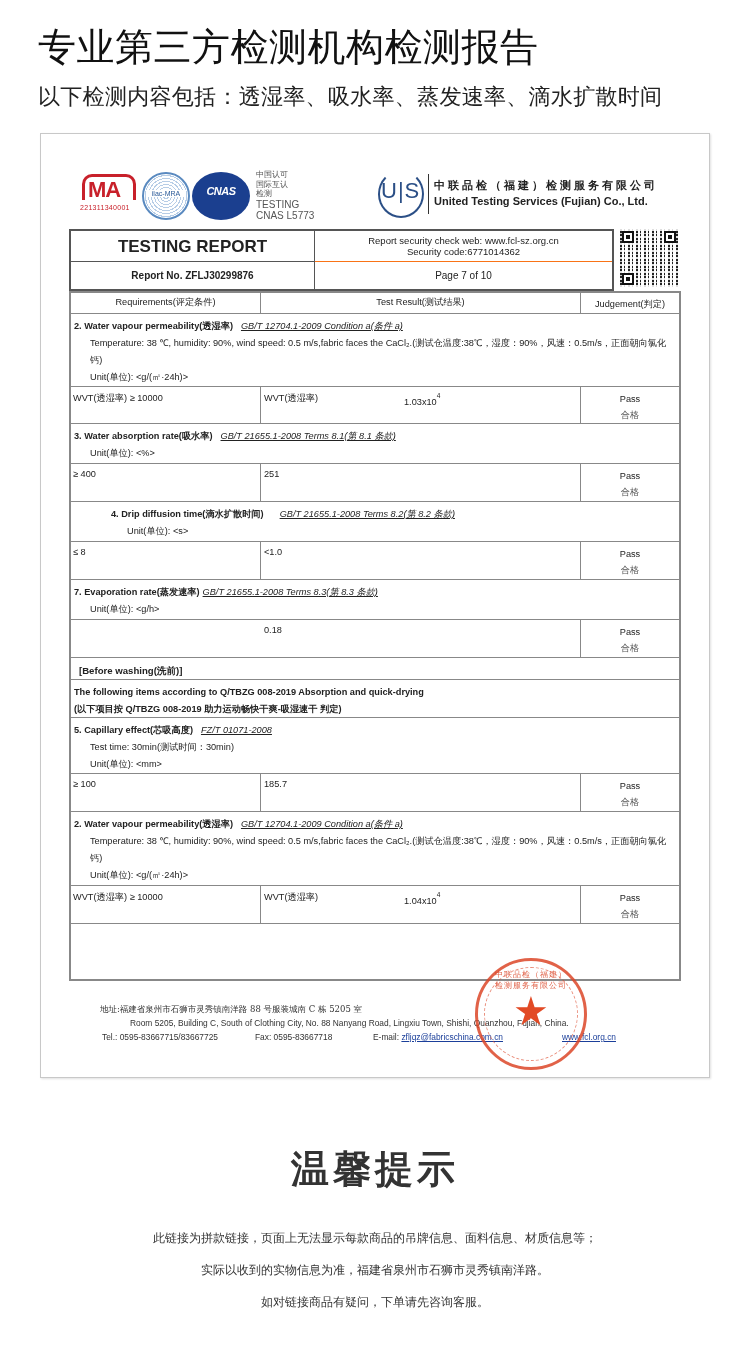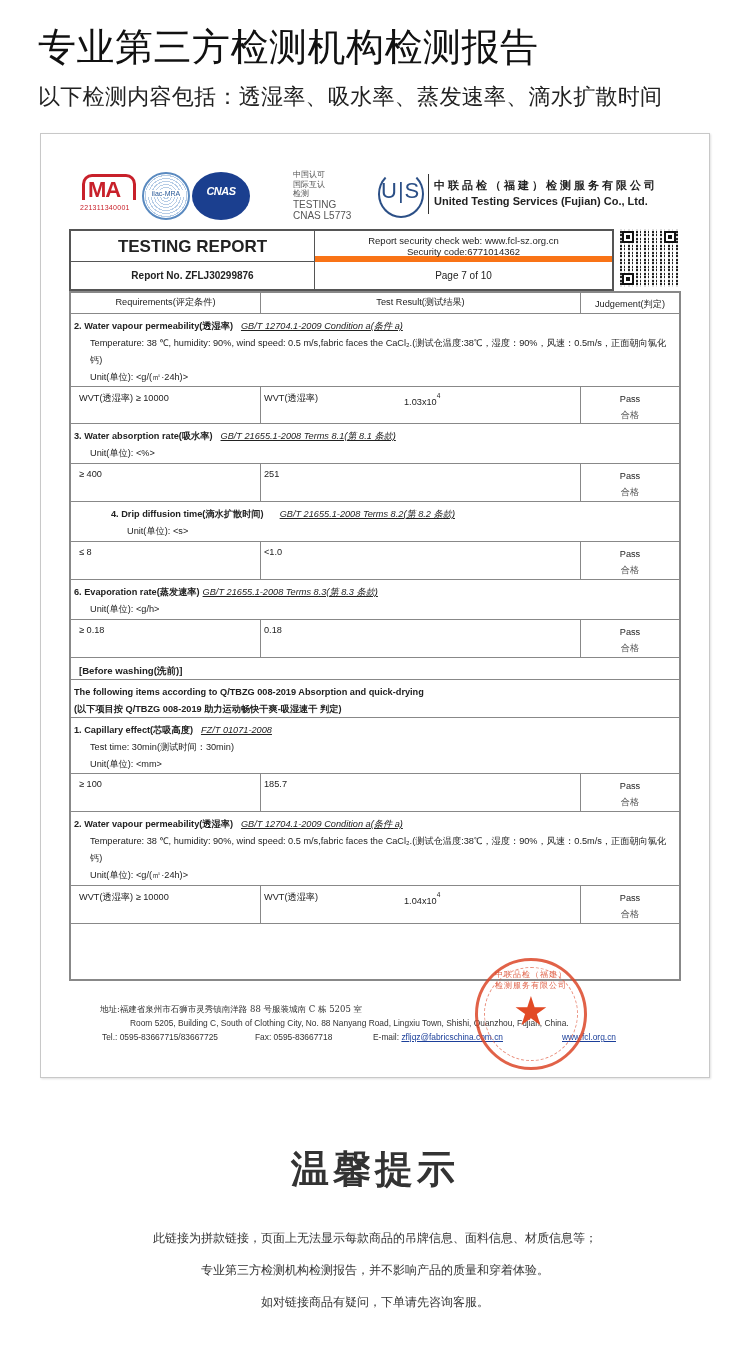--- a/index.html
+++ b/index.html
@@ -11,48 +11,48 @@
 
   .logos { position:absolute; left:80px; top:170px; height:52px; width:300px; }
   .cma { position:absolute; left:0; top:4px; width:60px; height:44px; }
   .cma-box { position:absolute; left:2px; top:0; width:54px; height:26px; border:3px solid #c8202a; border-bottom:none; border-radius:10px 10px 0 0; box-sizing:border-box; }
   .cma-text { position:absolute; left:8px; top:3px; font-family:"Liberation Sans", sans-serif; font-weight:bold; font-size:22px; color:#c8202a; letter-spacing:-1px; }
   .cma-num { position:absolute; left:0; top:30px; font-size:7px; color:#c8202a; font-family:"Liberation Sans", sans-serif; letter-spacing:0.3px; }
   .ilac { position:absolute; left:62px; top:2px; width:48px; height:48px; border-radius:50%; border:2px solid #5a8ac0; box-sizing:border-box; background:repeating-radial-gradient(circle, #fff 0 2px, #b7cde6 2px 3px); }
   .ilac-text { position:absolute; left:2px; top:16px; width:40px; text-align:center; font-size:7px; color:#2a5a98; background:#fff; font-family:"Liberation Sans", sans-serif; }
   .cnas { position:absolute; left:112px; top:2px; width:58px; height:48px; border-radius:50%; background:#1b3f8f; }
   .cnas-text { position:absolute; left:0; top:13px; width:100%; text-align:center; font-family:"Liberation Sans", sans-serif; font-weight:bold; font-style:italic; font-size:11px; color:#fff; letter-spacing:-0.5px; }
-  .cnas-lines { position:absolute; left:176px; top:0; font-size:8px; line-height:9.5px; color:#555; white-space:nowrap; font-family:"Liberation Sans", sans-serif;margin-left:37px; }
+  .cnas-lines { position:absolute; left:176px; top:0; font-size:8px; line-height:9.5px; color:#555; white-space:nowrap; font-family:"Liberation Sans", sans-serif; }
 
   .uts { position:absolute; left:378px; top:168px; width:300px; height:56px; }
   .uts-logo { position:absolute; left:0; top:2px; width:46px; height:48px; }
   .uts-letters { position:absolute; left:3px; top:8px; font-family:"Liberation Sans", sans-serif; font-size:22px; color:#2b4f86; letter-spacing:1px; }
   .uts-arc { position:absolute; left:0; top:0; width:46px; height:48px; border:2px solid #2b4f86; border-radius:50%; border-top-color:transparent; box-sizing:border-box; }
   .uts-divider { position:absolute; left:50px; top:6px; width:1px; height:40px; background:#333; }
   .uts-cn { position:absolute; left:56px; top:10px; font-size:11px; font-weight:bold; color:#222; letter-spacing:3px; white-space:nowrap; }
   .uts-en { position:absolute; left:56px; top:27px; font-family:"Liberation Sans", sans-serif; font-size:11px; font-weight:bold; color:#222; white-space:nowrap; }
 
   .hdr-table { position:absolute; left:69px; top:229px; width:545px; height:62px; border:2px solid #555; box-sizing:border-box; }
   .hdr-cell { position:absolute; box-sizing:border-box; font-family:"Liberation Sans", sans-serif; color:#222; text-align:center; }
   .hdr-title { left:0; top:0; width:244px; height:31px; border-right:1px solid #555; border-bottom:1px solid #555; font-weight:bold; font-size:17px; line-height:31px; }
-  .hdr-security { left:244px; top:0; width:297px; height:31px; border-bottom:6px solid #f97316; font-size:9.5px; line-height:11px; padding-top:4px; }
+  .hdr-security { left:244px; top:0; width:297px; height:31px; border-bottom:1px solid #f97316; font-size:9.5px; line-height:11px; padding-top:4px; }
   .hdr-reportno { left:0; top:31px; width:244px; height:27px; border-right:1px solid #555; font-weight:bold; font-size:10px; line-height:27px; }
   .hdr-page { left:244px; top:31px; width:297px; height:27px; font-size:10px; line-height:27px; }
 
   .qr { position:absolute; left:620px; top:229px; width:58px; height:58px; background:
     repeating-linear-gradient(90deg, #222 0 2px, #fff 2px 4px, #222 4px 5px, #fff 5px 8px),
     #fff; }
   .qr-mask { position:absolute; inset:0; background:repeating-linear-gradient(0deg, rgba(255,255,255,0.85) 0 2px, rgba(255,255,255,0) 2px 4px, rgba(255,255,255,0.7) 4px 5px, rgba(255,255,255,0) 5px 7px); }
   .qr-finder { position:absolute; width:12px; height:12px; border:2px solid #111; background:#fff; box-sizing:border-box; }
   .qr-finder::after { content:""; position:absolute; left:2px; top:2px; width:4px; height:4px; background:#111; }
 
   .main-table { position:absolute; left:69px; top:291px; width:612px; height:690px; border:2px solid #888; box-sizing:border-box; border-top:2px solid #888; }
   .row { position:absolute; left:0; width:608px; box-sizing:border-box; border-bottom:1px solid #888; font-family:"Liberation Sans", sans-serif; font-size:9.2px; color:#222; }
   .col { position:absolute; top:0; bottom:0; box-sizing:border-box; }
-  .c1 { left:0; width:190px; border-right:1px solid #888; padding:5px 8px; }
+  .c1 { left:0; width:190px; border-right:1px solid #888; padding:5px 2px; }
   .c2 { left:190px; width:320px; border-right:1px solid #888; padding:5px 3px; }
   .c3 { left:510px; width:98px; text-align:center; padding-top:4px; line-height:16px; }
   .colhead { text-align:center; padding-top:3px; }
   .full { padding:4px 3px; line-height:17px; }
   .b { font-weight:bold; }
   .std { text-decoration:underline; font-style:italic; margin-left:8px; }
   .indent { padding-left:16px; display:block; }
   .sup { font-size:6.5px; vertical-align:7px; }
   .wvt-val { position:absolute; left:143px; top:5px; }
   .judge-cn { color:#555; }
@@ -173,41 +173,40 @@
   <div class="row" style="top:249px;height:38px;">
     <div class="col c1">≤ 8</div>
     <div class="col c2">&lt;1.0</div>
     <div class="col c3">
       <div>Pass</div>
       <div class="judge-cn">合格</div>
     </div>
   </div>
 
   <div class="row full" style="top:287px;height:40px;">
-    <span class="b">6. Evaporation rate(蒸发速率)</span><span class="std" style="margin-left:3px;">GB/T 21655.1-2008 Terms 8.3(第 8.3 条款)</span>
+    <span class="b">7. Evaporation rate(蒸发速率)</span><span class="std" style="margin-left:3px;">GB/T 21655.1-2008 Terms 8.3(第 8.3 条款)</span>
     <span class="indent">Unit(单位): &lt;g/h&gt;</span>
   </div>
   <div class="row" style="top:327px;height:38px;">
-    <div class="col c1">≥ 0.18</div>
     <div class="col c2">0.18</div>
     <div class="col c3">
       <div>Pass</div>
       <div class="judge-cn">合格</div>
     </div>
   </div>
 
   <div class="row full b" style="top:365px;height:22px;padding-left:8px;font-size:9.6px;">[Before washing(洗前)]</div>
 
   <div class="row full b" style="top:387px;height:38px;">
     <div>The following items according to Q/TBZG 008-2019 Absorption and quick-drying</div>
     <div>(以下项目按  Q/TBZG 008-2019  助力运动畅快干爽-吸湿速干  判定)</div>
   </div>
 
   <div class="row full" style="top:425px;height:56px;">
-    <span class="b">1. Capillary effect(芯吸高度)</span><span class="std">FZ/T 01071-2008</span>
+    <span class="b">5. Capillary effect(芯吸高度)</span><span class="std">FZ/T 01071-2008</span>
     <span class="indent">Test time: 30min(测试时间：30min)</span>
     <span class="indent">Unit(单位): &lt;mm&gt;</span>
   </div>
   <div class="row" style="top:481px;height:38px;">
     <div class="col c1">≥ 100</div>
     <div class="col c2">185.7</div>
     <div class="col c3">
       <div>Pass</div>
       <div class="judge-cn">合格</div>
     </div>
@@ -244,15 +243,15 @@
 
 <div class="stamp">
   <div class="stamp-inner"></div>
   <div class="stamp-text">中联品检（福建）检测服务有限公司</div>
   <div class="stamp-star">★</div>
 </div>
 
 <div class="tip-title">温馨提示</div>
 <div class="tip-lines">
   <div>此链接为拼款链接，页面上无法显示每款商品的吊牌信息、面料信息、材质信息等；</div>
-  <div>专业第三方检测机构检测报告，并不影响产品的质量和穿着体验。</div>
+  <div>实际以收到的实物信息为准，福建省泉州市石狮市灵秀镇南洋路。</div>
   <div>如对链接商品有疑问，下单请先咨询客服。</div>
 </div>
 
 </body></html>

